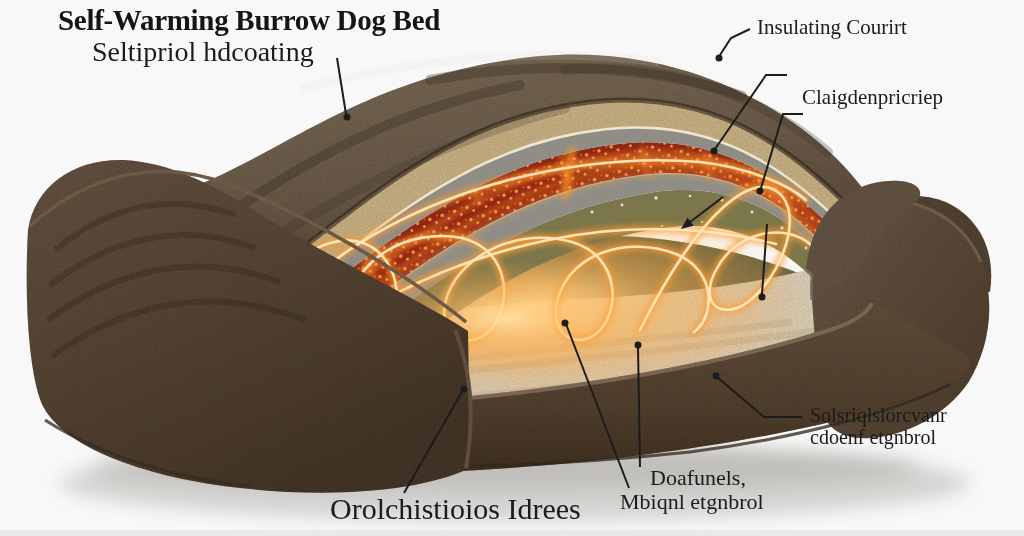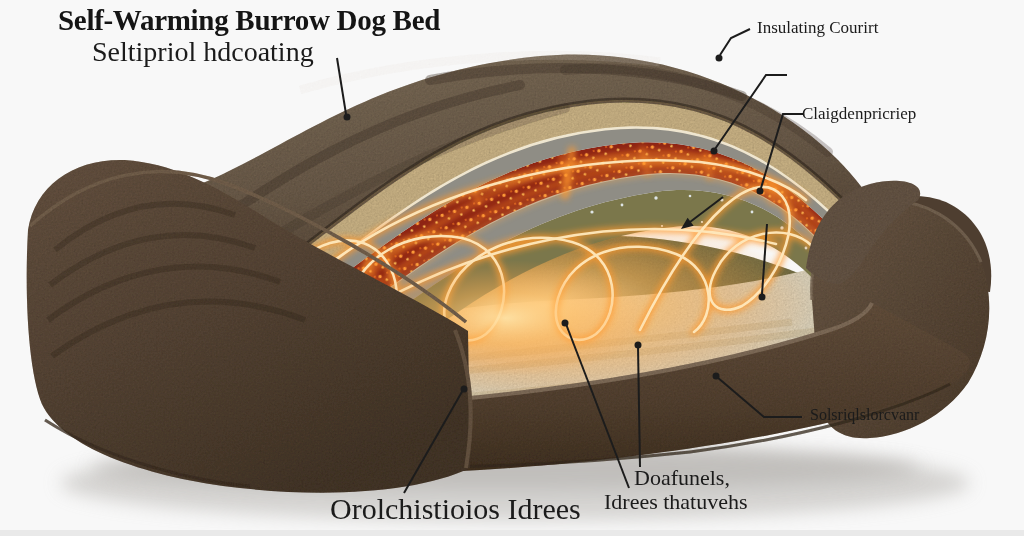--- a/index.html
+++ b/index.html
@@ -8,31 +8,31 @@
     --heating-red:#8e2414; --heating-dot-orange:#ff9d3c; --wire-glow:#ffb648;
     --sherpa-cream:#eee3c9; --inner-fleece-olive:#7b774b;
   }
   html,body{margin:0;padding:0;background:#e9e9e9;}
   .stage{
     position:relative;width:1024px;height:530px;overflow:hidden;
     background:var(--background);
     font-family:Liberation Serif, serif;
   }
   .stage svg{position:absolute;left:0;top:0;}
-  .lbl{position:absolute;color:var(--label-text);font-size:17px;line-height:23px;white-space:nowrap;}
+  .lbl{position:absolute;color:var(--label-text);font-size:21px;line-height:23px;white-space:nowrap;}
   .title{
     position:absolute;left:58px;top:4px;font-size:29px;font-weight:700;
     letter-spacing:-0.3px;color:var(--title-text);white-space:nowrap;
   }
   .sub{left:92px;top:40px;font-size:28px;}
   .r1{left:757px;top:16px;}
   .r2{left:788px;top:63px;}
-  .r3{left:802px;top:102px;text-align:right;}
-  .br{left:810px;top:404px;font-size:16px;line-height:22px;}
-  .bc{left:604px;top:466px;font-size:22px;line-height:24px;}
+  .r3{left:802px;top:86px;text-align:right;}
+  .br{left:810px;top:404px;font-size:20px;line-height:22px;}
+  .bc{left:620px;top:466px;font-size:22px;line-height:24px;}
   .bc .indent{margin-left:30px;}
   .bl{left:330px;top:497px;font-size:30px;}
 </style>
 </head>
 <body>
 
 <div class="stage">
 
 <svg width="1024" height="536" viewBox="0 0 1024 536">
   <defs>
@@ -246,19 +246,20 @@
         </g>
   </g>
 </svg>
 
   <div class="title">Self-Warming Burrow Dog Bed</div>
   <div class="lbl sub">Seltipriol hdcoating</div>
   <div class="lbl r1">Insulating Courirt</div>
   <div class="lbl r3">Claigdenpricriep</div>
   <div class="lbl br">
     <div>Solsriqlslorcvanr</div>
+    <div>cdoenf etgnbrol</div>
   </div>
   <div class="lbl bc">
     <div class="indent">Doafunels,</div>
-    <div>Idrees thatuvehs</div>
+    <div>Mbiqnl etgnbrol</div>
   </div>
   <div class="lbl bl">Orolchistioios Idrees</div>
 </div>
 
 </body></html>

